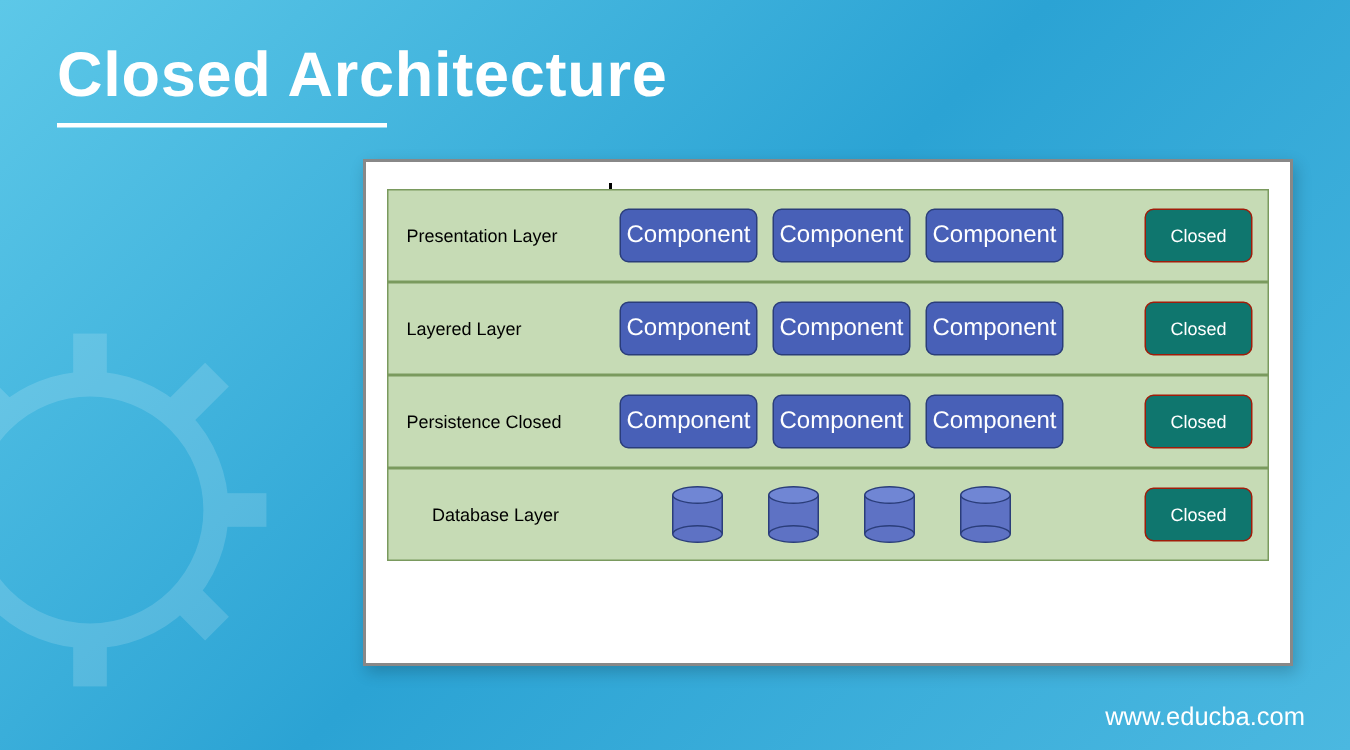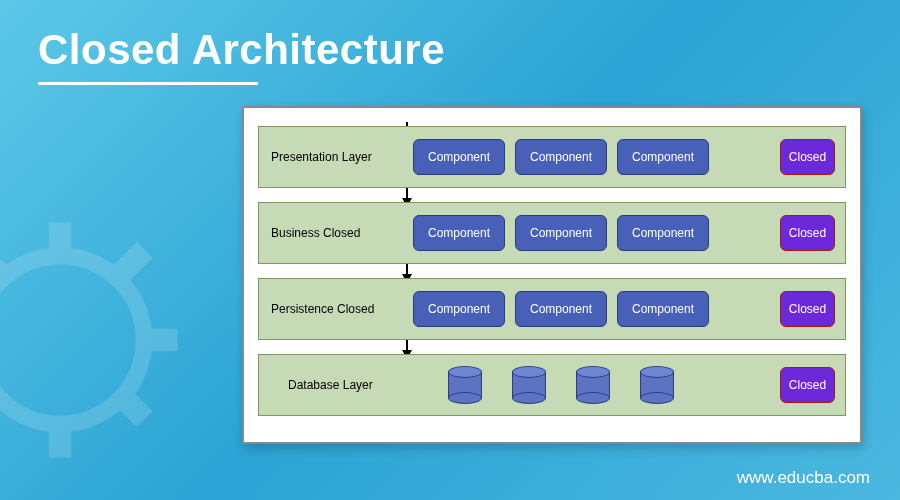--- a/index.html
+++ b/index.html
@@ -56,21 +56,20 @@
   color: #000;
 }
 .layer {
   background: #c6dbb5;
   border: 1px solid #7a9a5e;
   height: 62px;
   display: flex;
   align-items: center;
   padding: 0 10px;
   position: relative;
-  margin-bottom: 14px;
 }
 .layer:last-child { margin-bottom: 0; padding-left: 27px; }
 .layer-name {
   width: 118px;
   font-size: 12px;
   color: #000;
   padding-left: 2px;
 }
 .flow-col {
   width: 26px;
@@ -79,34 +78,34 @@
 }
 .components {
   display: flex;
   gap: 10px;
   flex: 1;
 }
 .component {
   background: #4860b7;
   border: 1px solid #2a3d7a;
   color: #fff;
-  font-size: 12px;
+  font-size: 16px;
   width: 92px;
   height: 36px;
   border-radius: 6px;
   display: flex;
   align-items: center;
   justify-content: center;
 }
 .closed {
-  background: #6d28d9;
+  background: #0f766e;
   border: 1px solid #a01c0a;
   color: #fff;
   font-size: 12px;
-  width: 55px;
+  width: 72px;
   height: 36px;
   border-radius: 6px;
   display: flex;
   align-items: center;
   justify-content: center;
   margin-left: 12px;
 }
 .cylinders {
   display: flex;
   gap: 30px;
@@ -211,21 +210,21 @@
     <div class="flow-col"></div>
     <div class="components">
       <div class="component">Component</div>
       <div class="component">Component</div>
       <div class="component">Component</div>
     </div>
     <div class="closed">Closed</div>
   </div>
 
   <div class="layer">
-    <div class="layer-name">Business Closed</div>
+    <div class="layer-name">Layered Layer</div>
     <div class="flow-col"></div>
     <div class="components">
       <div class="component">Component</div>
       <div class="component">Component</div>
       <div class="component">Component</div>
     </div>
     <div class="closed">Closed</div>
   </div>
 
   <div class="layer">

